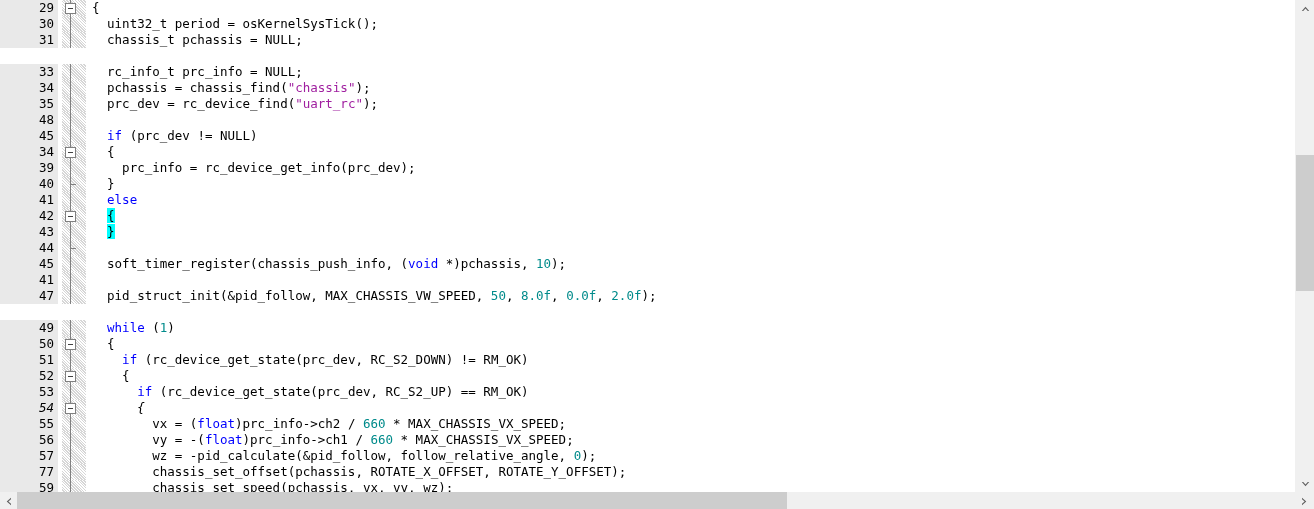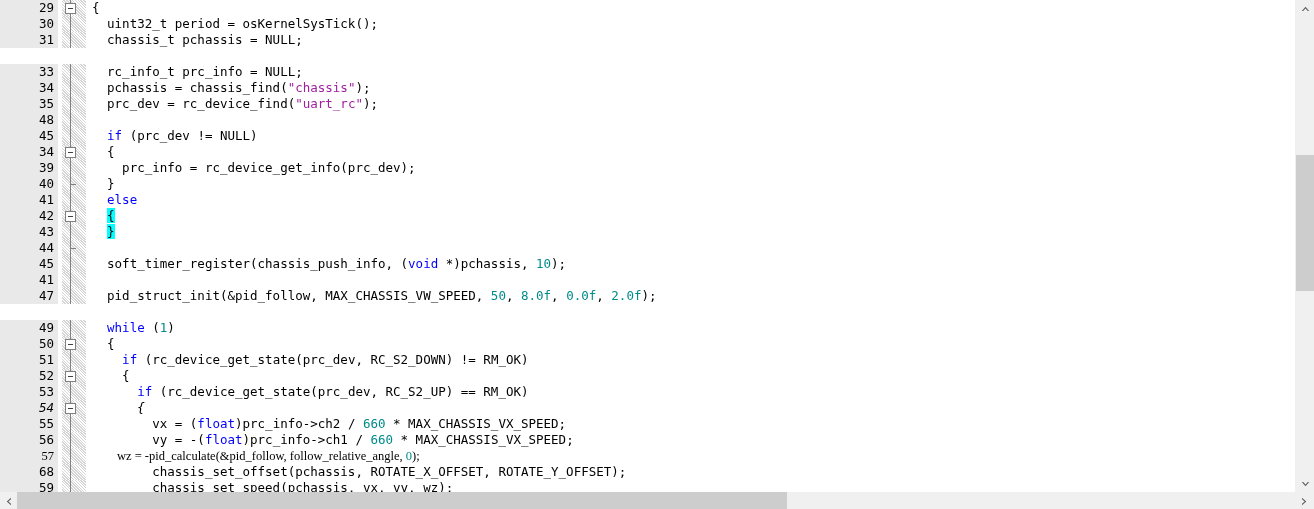--- a/index.html
+++ b/index.html
@@ -228,22 +228,22 @@
       <div class="code-line" style="top: 272px; position: absolute; left: 0px; right: 0px;"><div class="gutter-num">41</div><div class="gutter-fold"><div class="fold-vline"></div></div><div class="code-text"></div></div>
       <div class="code-line" style="top: 288px; position: absolute; left: 0px; right: 0px;"><div class="gutter-num">47</div><div class="gutter-fold"><div class="fold-vline"></div></div><div class="code-text"><span class="tok-plain">  pid_struct_init(&amp;pid_follow, MAX_CHASSIS_VW_SPEED, </span><span class="tok-num">50</span><span class="tok-plain">, </span><span class="tok-num">8.0f</span><span class="tok-plain">, </span><span class="tok-num">0.0f</span><span class="tok-plain">, </span><span class="tok-num">2.0f</span><span class="tok-plain">);</span></div></div>
       <div class="code-line" style="top: 320px; position: absolute; left: 0px; right: 0px;"><div class="gutter-num">49</div><div class="gutter-fold"><div class="fold-vline"></div></div><div class="code-text"><span class="tok-plain">  </span><span class="tok-kw">while</span><span class="tok-plain"> (</span><span class="tok-num">1</span><span class="tok-plain">)</span></div></div>
       <div class="code-line" style="top: 336px; position: absolute; left: 0px; right: 0px;"><div class="gutter-num">50</div><div class="gutter-fold"><div class="fold-vline"></div><div class="fold-box"></div></div><div class="code-text"><span class="tok-plain">  {</span></div></div>
       <div class="code-line" style="top: 352px; position: absolute; left: 0px; right: 0px;"><div class="gutter-num">51</div><div class="gutter-fold"><div class="fold-vline"></div></div><div class="code-text"><span class="tok-plain">    </span><span class="tok-kw">if</span><span class="tok-plain"> (rc_device_get_state(prc_dev, RC_S2_DOWN) != RM_OK)</span></div></div>
       <div class="code-line" style="top: 368px; position: absolute; left: 0px; right: 0px;"><div class="gutter-num">52</div><div class="gutter-fold"><div class="fold-vline"></div><div class="fold-box"></div></div><div class="code-text"><span class="tok-plain">    {</span></div></div>
       <div class="code-line" style="top: 384px; position: absolute; left: 0px; right: 0px;"><div class="gutter-num">53</div><div class="gutter-fold"><div class="fold-vline"></div></div><div class="code-text"><span class="tok-plain">      </span><span class="tok-kw">if</span><span class="tok-plain"> (rc_device_get_state(prc_dev, RC_S2_UP) == RM_OK)</span></div></div>
       <div class="code-line" style="top: 400px; position: absolute; left: 0px; right: 0px; font-style: italic;"><div class="gutter-num">54</div><div class="gutter-fold"><div class="fold-vline"></div><div class="fold-box"></div></div><div class="code-text"><span class="tok-plain">      {</span></div></div>
       <div class="code-line" style="top: 416px; position: absolute; left: 0px; right: 0px;"><div class="gutter-num">55</div><div class="gutter-fold"><div class="fold-vline"></div></div><div class="code-text"><span class="tok-plain">        vx = (</span><span class="tok-kw">float</span><span class="tok-plain">)prc_info-&gt;ch2 / </span><span class="tok-num">660</span><span class="tok-plain"> * MAX_CHASSIS_VX_SPEED;</span></div></div>
       <div class="code-line" style="top: 432px; position: absolute; left: 0px; right: 0px;"><div class="gutter-num">56</div><div class="gutter-fold"><div class="fold-vline"></div></div><div class="code-text"><span class="tok-plain">        vy = -(</span><span class="tok-kw">float</span><span class="tok-plain">)prc_info-&gt;ch1 / </span><span class="tok-num">660</span><span class="tok-plain"> * MAX_CHASSIS_VX_SPEED;</span></div></div>
-      <div class="code-line" style="top: 448px; position: absolute; left: 0px; right: 0px; font-family: Liberation Serif, serif;"><div class="gutter-num">57</div><div class="gutter-fold"><div class="fold-vline"></div></div><div class="code-text"><span class="tok-plain">        wz = -pid_calculate(&amp;pid_follow, follow_relative_angle, </span><span class="tok-num">0</span><span class="tok-plain">);</span></div></div>
-      <div class="code-line" style="top: 464px; position: absolute; left: 0px; right: 0px;"><div class="gutter-num">68</div><div class="gutter-fold"><div class="fold-vline"></div></div><div class="code-text"><span class="tok-plain">        chassis_set_offset(pchassis, ROTATE_X_OFFSET, ROTATE_Y_OFFSET);</span></div></div>
+      <div class="code-line" style="top: 448px; position: absolute; left: 0px; right: 0px;"><div class="gutter-num">57</div><div class="gutter-fold"><div class="fold-vline"></div></div><div class="code-text"><span class="tok-plain">        wz = -pid_calculate(&amp;pid_follow, follow_relative_angle, </span><span class="tok-num">0</span><span class="tok-plain">);</span></div></div>
+      <div class="code-line" style="top: 464px; position: absolute; left: 0px; right: 0px;"><div class="gutter-num">77</div><div class="gutter-fold"><div class="fold-vline"></div></div><div class="code-text"><span class="tok-plain">        chassis_set_offset(pchassis, ROTATE_X_OFFSET, ROTATE_Y_OFFSET);</span></div></div>
       <div class="code-line" style="top: 480px; position: absolute; left: 0px; right: 0px;"><div class="gutter-num">59</div><div class="gutter-fold"><div class="fold-vline"></div></div><div class="code-text"><span class="tok-plain">        chassis_set_speed(pchassis, vx, vy, wz);</span></div></div>
     </div>
 
   <div id="vscrollbar">
     <div id="vsb-up" class="sb-arrow">
       <span>
         <svg width="9" height="6" viewBox="0 0 9 6">
           <path d="M4.5 0.7 L8.2 5 L6.8 5 L4.5 2.4 L2.2 5 L0.8 5 Z" fill="#606060"></path>
         </svg>
       </span>

